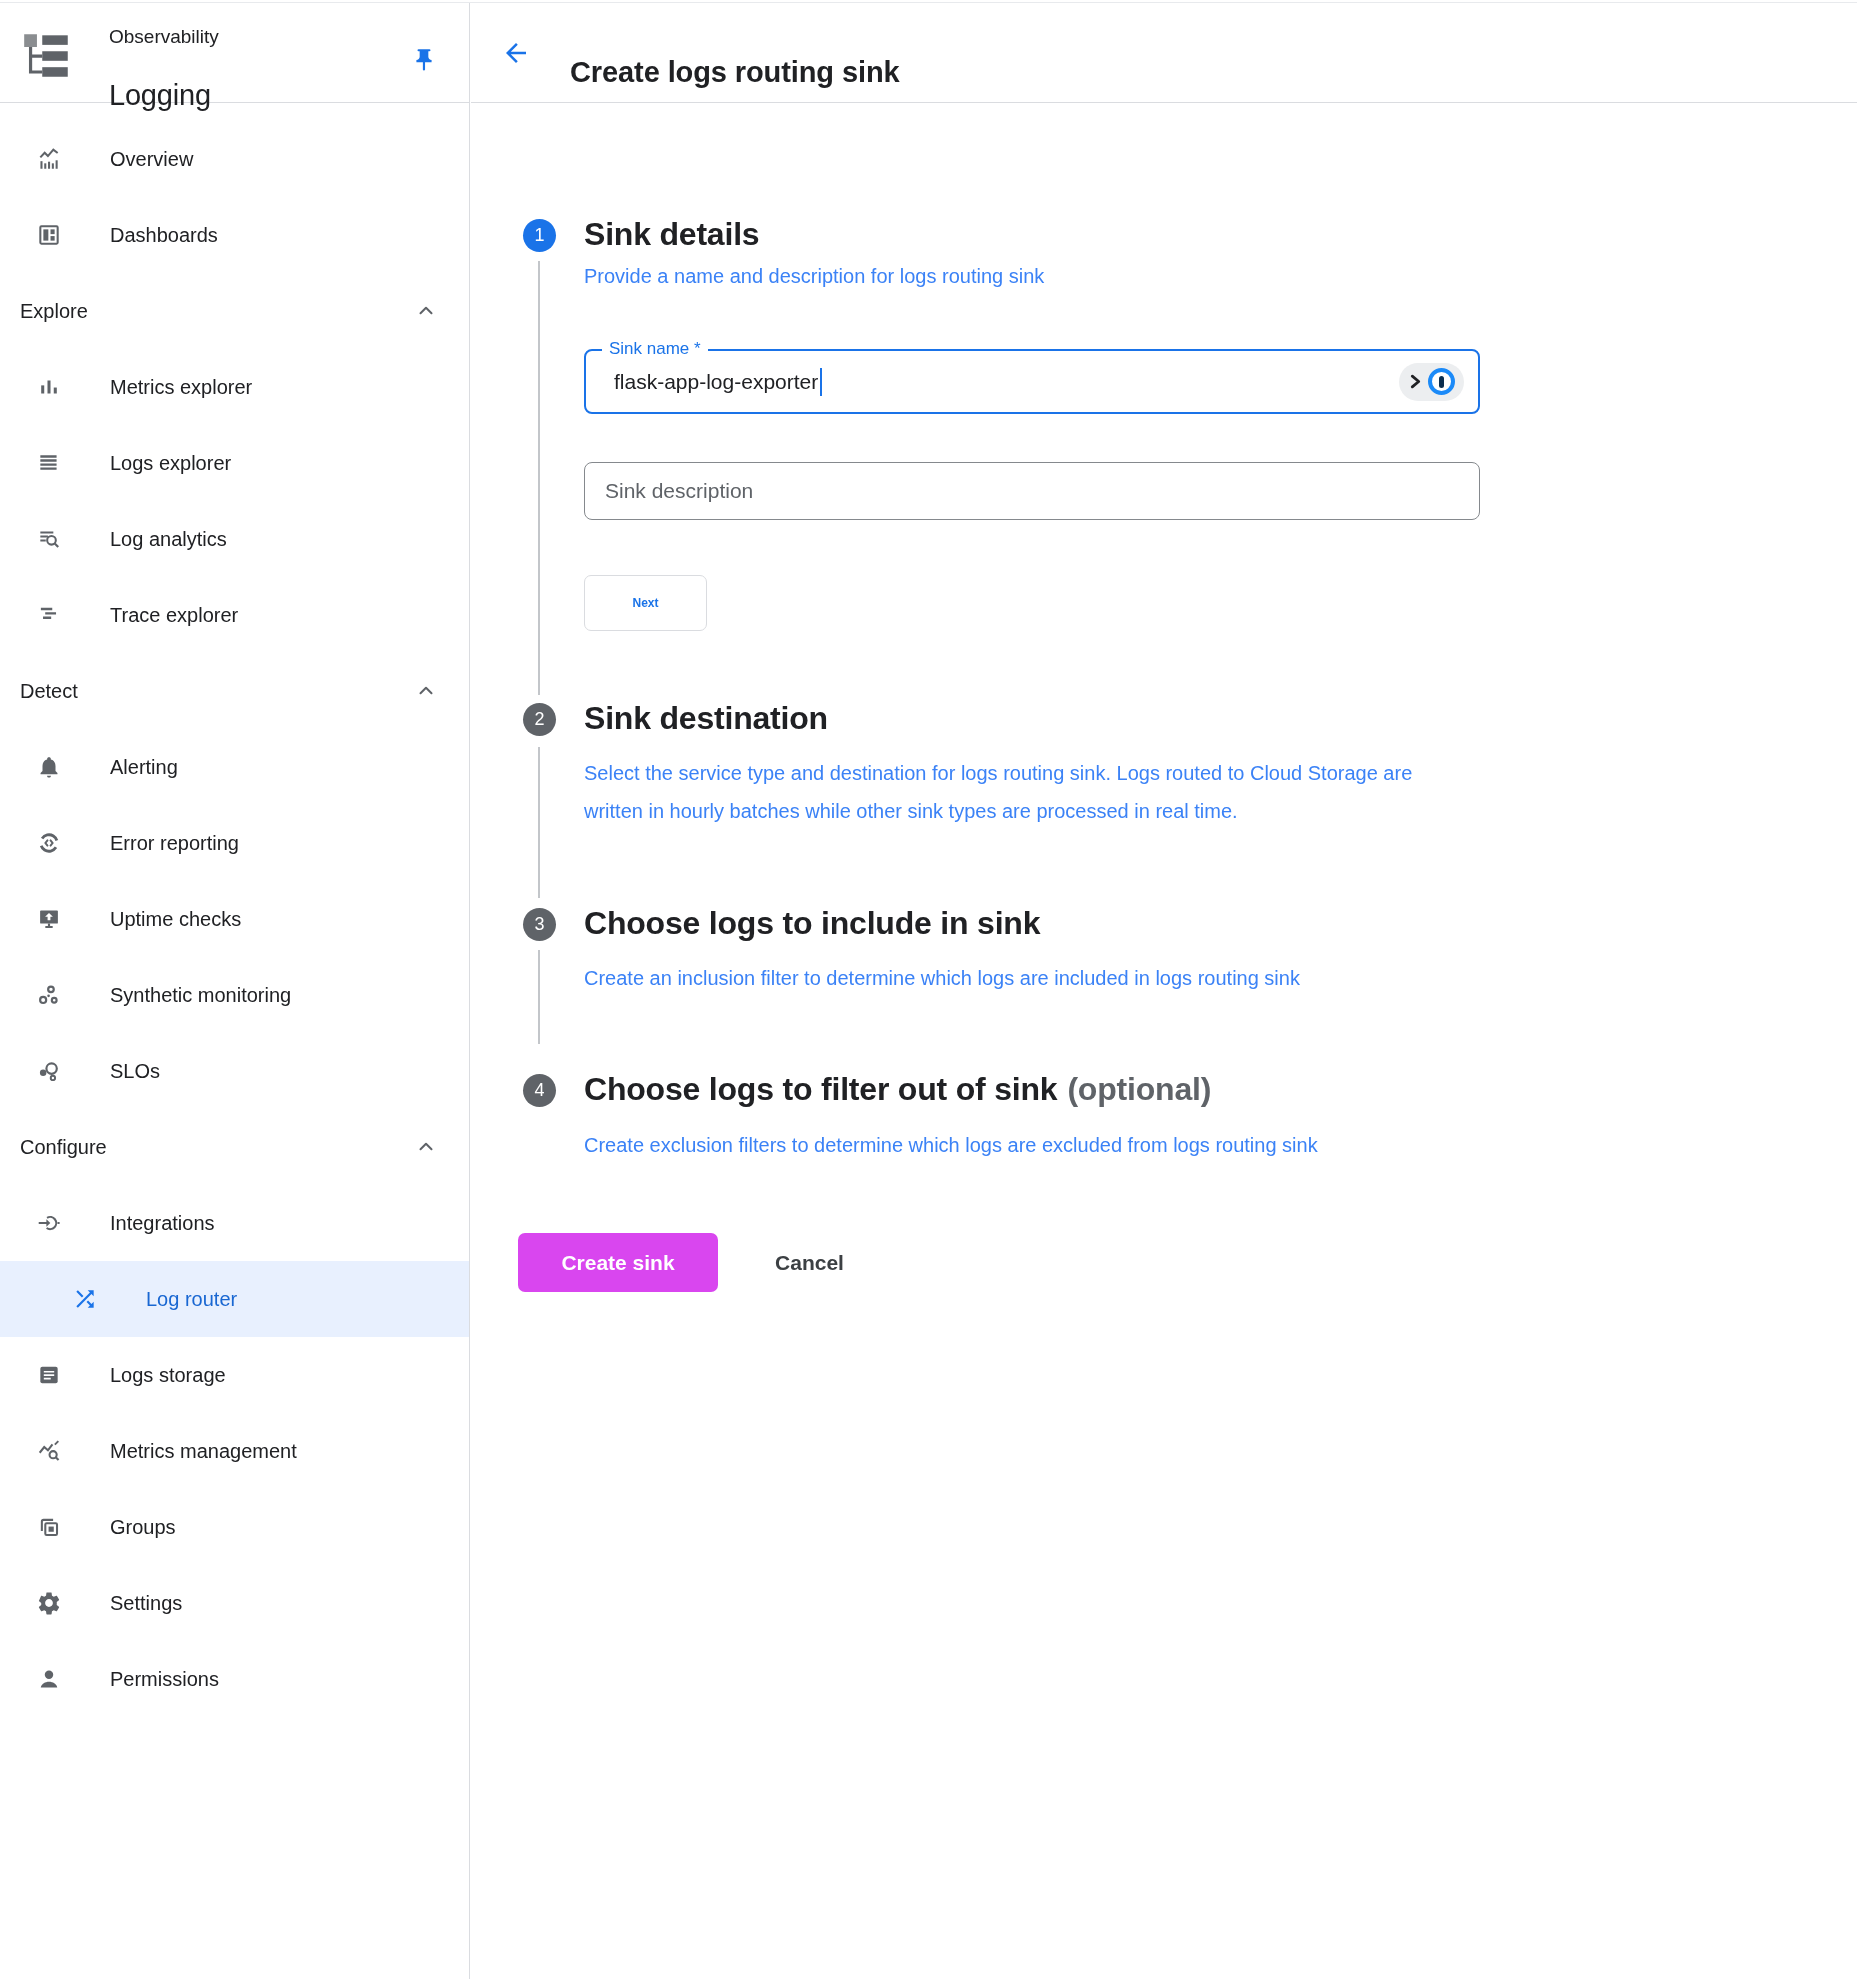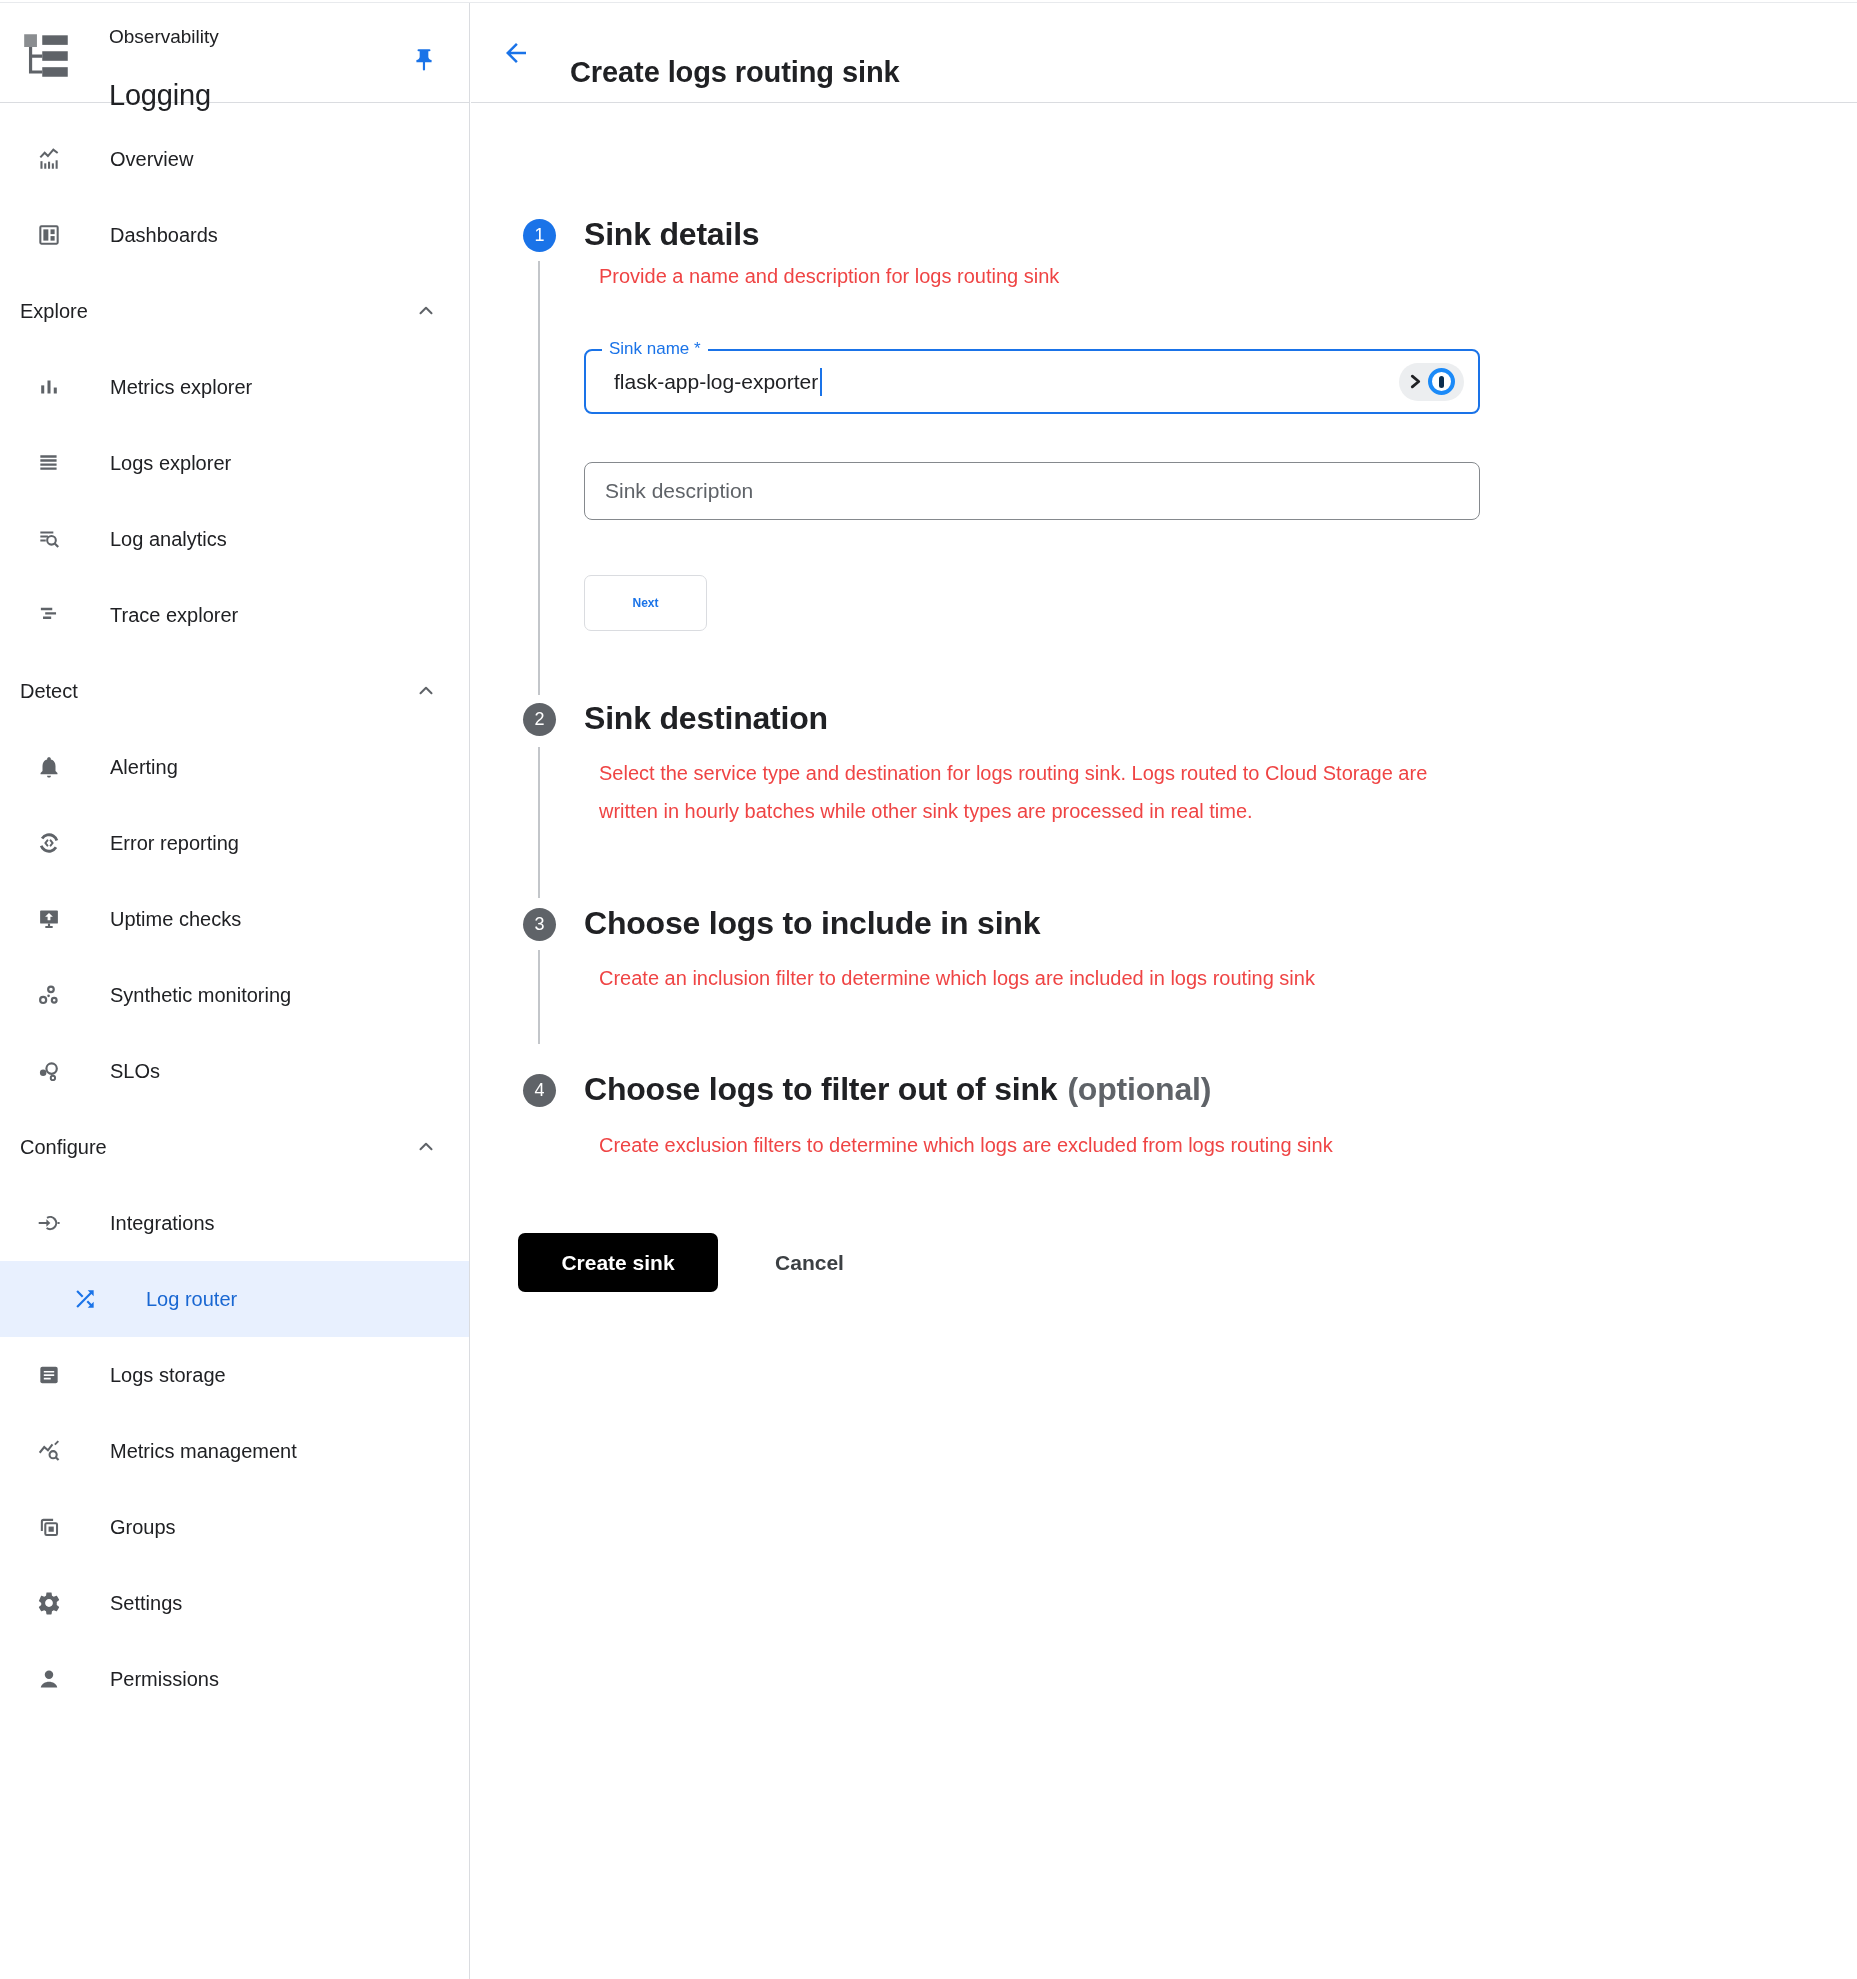--- a/index.html
+++ b/index.html
@@ -50,22 +50,22 @@
                  color: #fff; font-size: 18px; display: flex; align-items: center; justify-content: center; }
   .step-circle.active { background: #1a73e8; }
   .step-circle.inactive { background: #5f6368; }
   #circle1 { top: 116px; } #circle2 { top: 600px; } #circle3 { top: 805px; } #circle4 { top: 971px; }
 
   .step-title { position: absolute; left: 113px; margin: 0; font-weight: 700; font-size: 32px;
                 line-height: 44px; color: #202124; letter-spacing: -0.2px; white-space: nowrap; }
   #title1 { top: 109px; } #title2 { top: 593px; } #title3 { top: 798px; } #title4 { top: 964px; }
   .title-suffix { color: #5f6368; margin-left: 10px; }
 
-  .step-desc { position: absolute; left: 128px; margin: 0; font-size: 20px; line-height: 38px;
-               color: #ef4444; }
+  .step-desc { position: absolute; left: 113px; margin: 0; font-size: 20px; line-height: 38px;
+               color: #3b82f6; }
   #desc1 { top: 154px; max-width: 950px; }
   #desc2 { top: 651px; max-width: 832px; }
   #desc3 { top: 856px; max-width: 837px; }
   #desc4 { top: 1023px; max-width: 782px; }
 
   
   .name-field { position: absolute; left: 113px; top: 246px; width: 896px; height: 65px;
                 border: 2px solid #1a73e8; border-radius: 8px; background: #fff; }
   .float-label { position: absolute; top: -12px; left: 16px; background: #fff; padding: 0 7px;
                  font-size: 17px; color: #1a73e8; white-space: nowrap; }
@@ -84,21 +84,21 @@
   .desc-input { position: absolute; left: 113px; top: 359px; width: 896px; height: 58px;
                 border: 1.5px solid #85898d; border-radius: 8px; padding: 0 20px;
                 font-family: inherit; font-size: 21px; color: #202124; outline: none; background: #fff; }
   .desc-input::placeholder { color: #5f6368; opacity: 1; }
 
   .next-btn { position: absolute; left: 113px; top: 472px; width: 123px; height: 56px;
               background: #fff; border: 1px solid #dadce0; border-radius: 7px;
               font-family: inherit; font-size: 12px; font-weight: 700; color: #1a73e8; cursor: pointer; }
 
   .create-btn { position: absolute; left: 47px; top: 1130px; width: 200px; height: 59px;
-                background: #000000; border: none; border-radius: 7px; font-family: inherit;
+                background: #d946ef; border: none; border-radius: 7px; font-family: inherit;
                 font-size: 21px; font-weight: 700; color: #fff; cursor: pointer; }
   .cancel-btn { position: absolute; left: 269px; top: 1130px; width: 139px; height: 59px;
                 background: transparent; border: none; font-family: inherit; font-size: 21px;
                 font-weight: 700; color: #3c4043; cursor: pointer; }
 
   svg { display: block; }
 </style>
 </head>
 <body>
 

